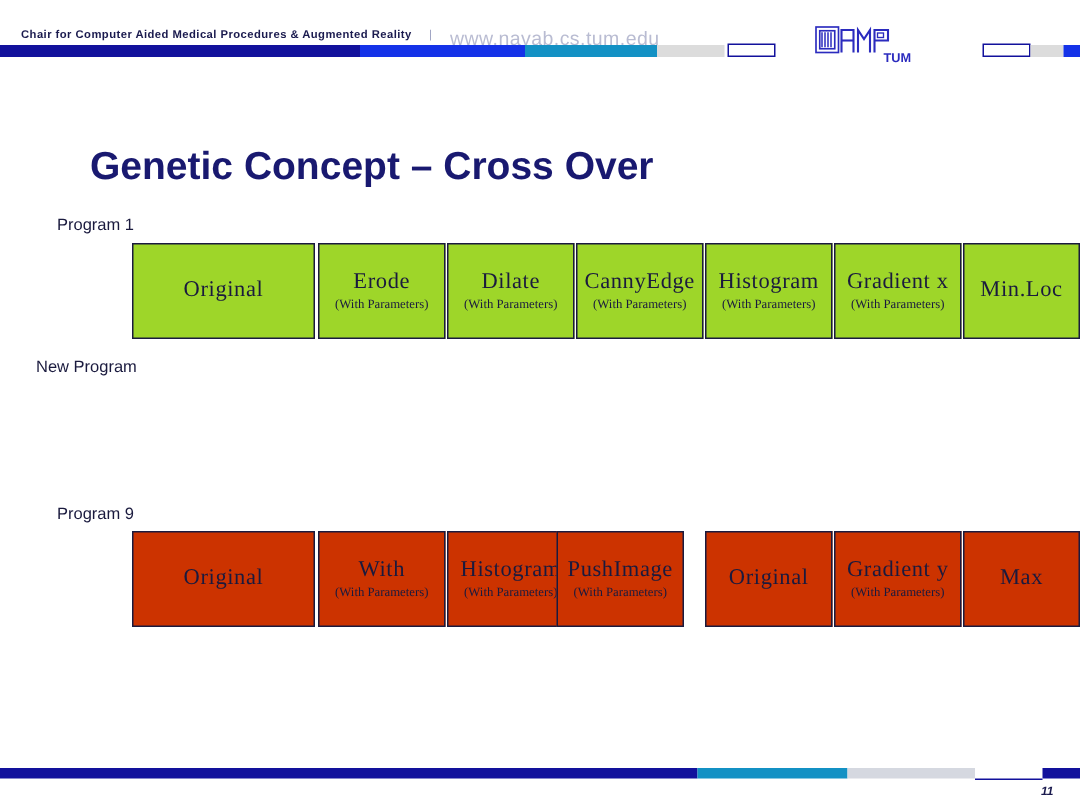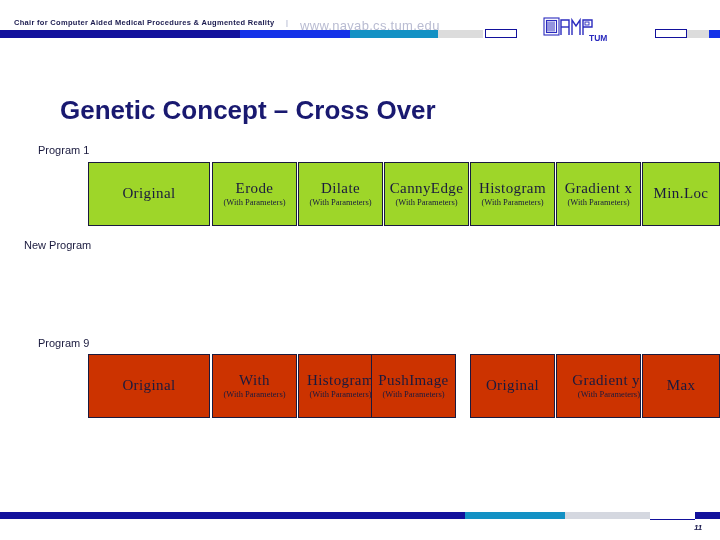--- a/index.html
+++ b/index.html
@@ -273,21 +273,21 @@
       <div class="cell-title">Histogram</div>
       <div class="cell-sub">(With Parameters)</div>
     </div>
     <div class="cell red" style="left: 371px; width: 85px;">
       <div class="cell-title">PushImage</div>
       <div class="cell-sub">(With Parameters)</div>
     </div>
     <div class="cell red no-sub" style="left: 470px; width: 85px;">
       <div class="cell-title">Original</div>
     </div>
-    <div class="cell red" style="left: 556px; width: 85px; align-items: flex-end;">
+    <div class="cell red" style="left: 556px; width: 85px;">
       <div class="cell-title">Gradient y</div>
       <div class="cell-sub">(With Parameters)</div>
     </div>
     <div class="cell red no-sub" style="left: 642px; width: 78px;">
       <div class="cell-title">Max</div>
     </div>
   </div>
 
 <div id="footer">
   <div class="fbar" id="fbar-navy"></div>

